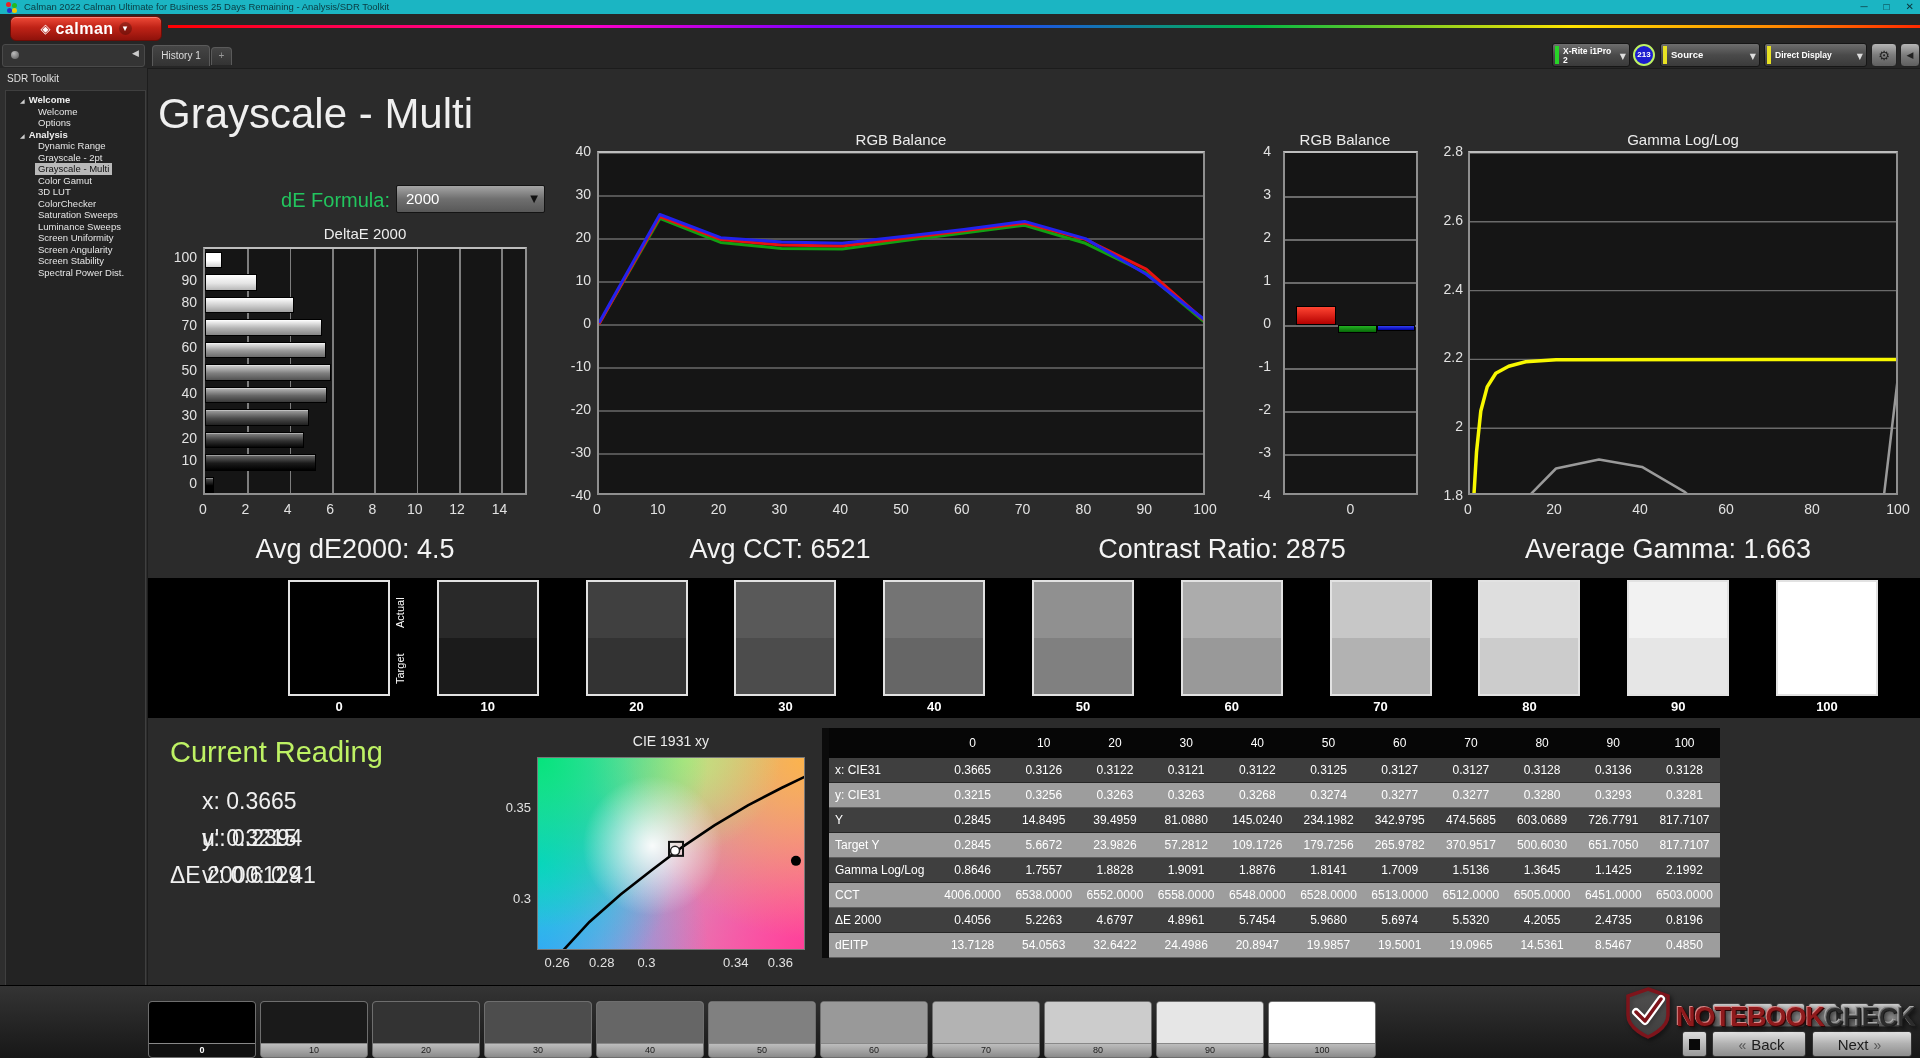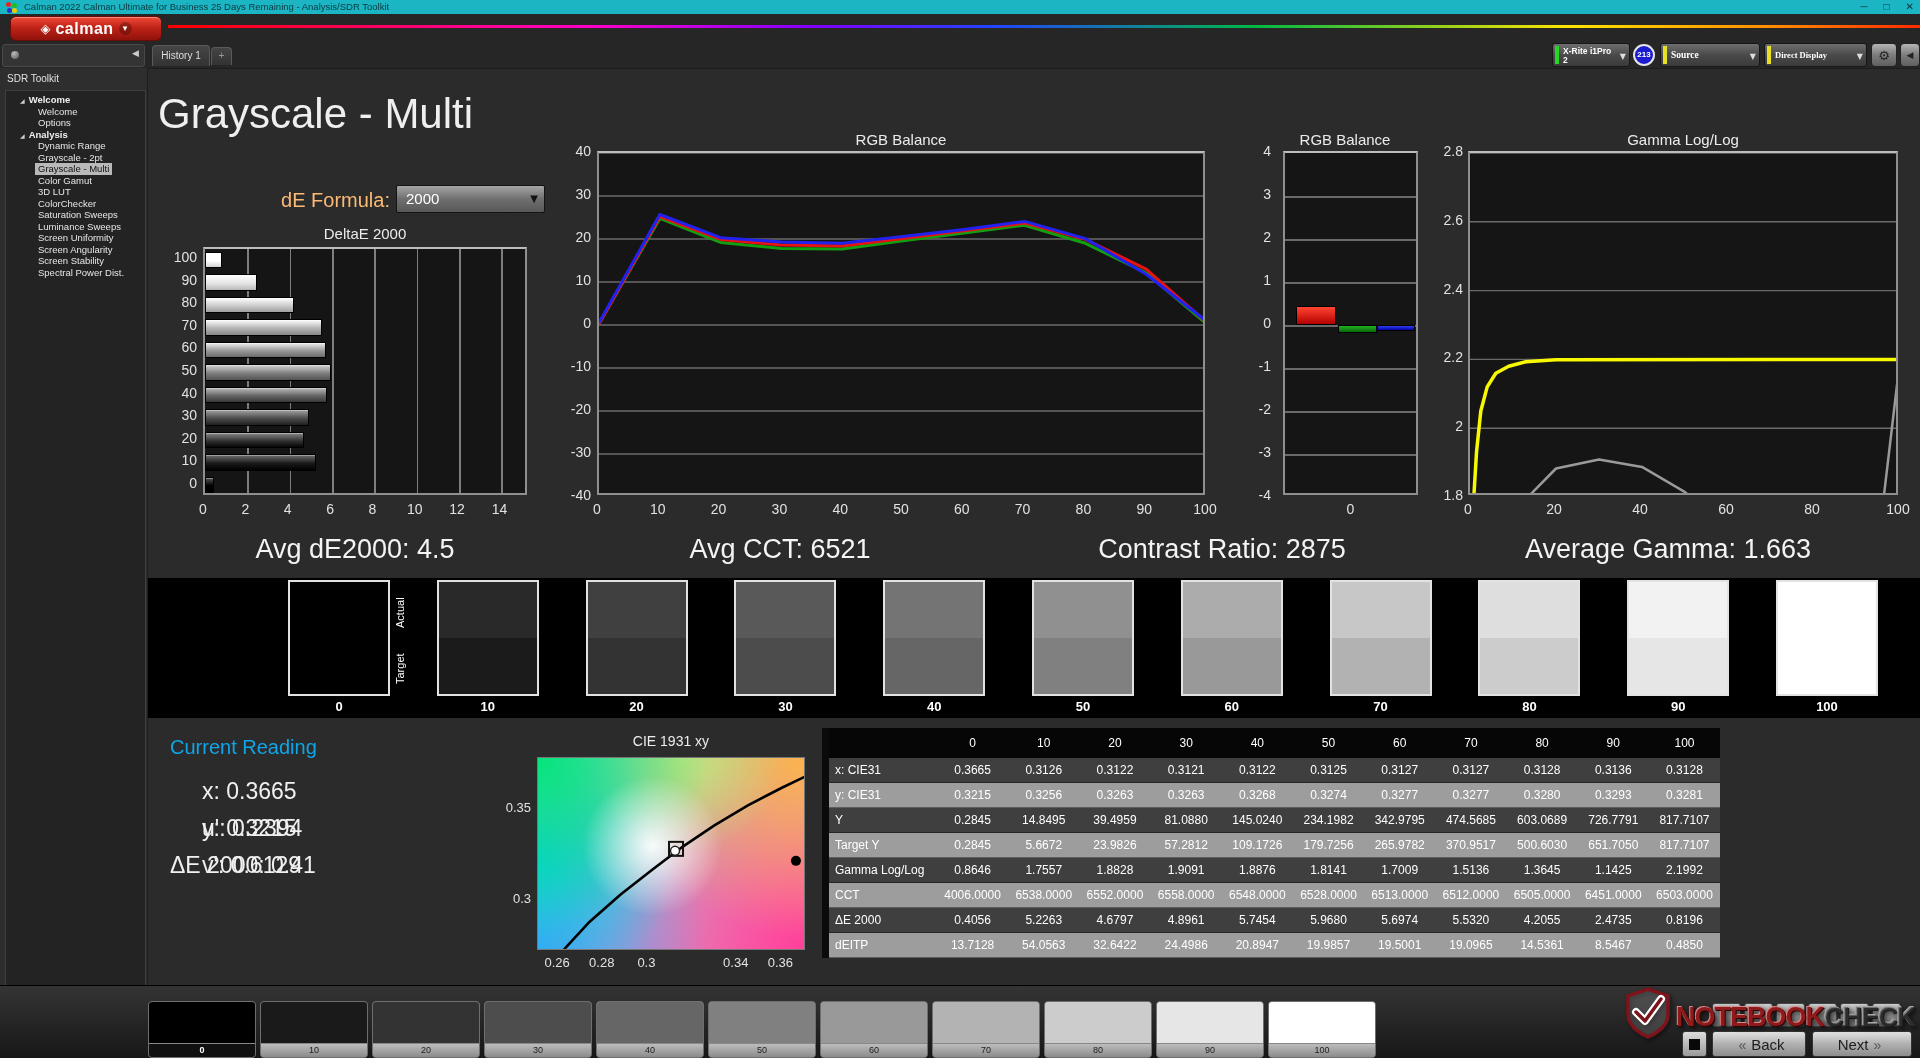--- a/index.html
+++ b/index.html
@@ -46,24 +46,24 @@
        font-size:10px;text-align:center;line-height:20px;}
   .tab.hist{left:152px;width:56px;}
   .tab.add{left:211px;width:19px;top:6px;height:17px;line-height:16px;color:#999;}
 
   .dd{position:absolute;top:2px;height:24px;border:1px solid #161616;border-radius:3px;
       background:linear-gradient(180deg,#6e6e6e,#4a4a4a 50%,#3a3a3a);box-sizing:border-box;
       color:#fff;overflow:hidden;}
   .dd .cbar{position:absolute;left:2px;top:2px;bottom:2px;width:4px;}
   .dd .ddtxt{position:absolute;left:10px;top:0;right:14px;}
   .dd .l1{display:block;font-size:8.5px;line-height:9px;margin-top:3px;font-weight:bold;}
-  .dd .one{font-size:9.5px;line-height:22px;font-weight:bold;font-family:Liberation Serif, serif;}
+  .dd .one{font-size:9.5px;line-height:22px;font-weight:bold;}
   .dd .arr{position:absolute;right:3px;top:8px;font-size:8px;color:#ddd;font-family:"DejaVu Sans",sans-serif;}
   .badge{position:absolute;left:1633px;top:3px;width:22px;height:22px;border-radius:50%;
-         background:#1c1ccf;border:2px solid #e5e5e5;box-sizing:border-box;color:#fff;
+         background:#1c1ccf;border:2px solid #bef264;box-sizing:border-box;color:#fff;
          font-size:8px;line-height:18px;text-align:center;font-weight:bold;}
   .tool-btn{position:absolute;top:2px;height:24px;border-radius:4px;border:1px solid #222;
             background:linear-gradient(180deg,#b5b5b5,#7c7c7c 50%,#5f5f5f);color:#222;
             text-align:center;font-size:13px;line-height:23px;box-sizing:border-box;
             font-family:"DejaVu Sans",sans-serif;}
 
   
   .sidebar{position:absolute;left:0;top:68px;width:148px;bottom:0;background:#2e2e2e;
            border-right:1px solid #1d1d1d;box-sizing:border-box;}
   .sb-title{position:absolute;left:7px;top:5px;font-size:10px;color:#e0e0e0;}
@@ -72,21 +72,21 @@
   .tree-group{font-size:9.5px;font-weight:bold;color:#f0f0f0;padding-left:14px;height:11.5px;
               line-height:11.5px;white-space:nowrap;}
   .tree-group .tw{font-size:6px;margin-right:4px;color:#cfcfcf;font-family:"DejaVu Sans",sans-serif;}
   .tree-item{font-size:9.5px;color:#e6e6e6;margin-left:29px;height:11.5px;line-height:11.5px;
              width:max-content;padding:0 3px;white-space:nowrap;}
   .tree-item.sel{background:#b9b9b9;color:#101010;}
 
   
   .page-title{position:absolute;left:158px;top:90px;font-size:42px;color:#efefef;letter-spacing:0;}
   .formula-label{position:absolute;left:165px;top:189px;width:225px;text-align:right;
-                 font-size:20px;color:#fdba74;}
+                 font-size:20px;color:#22c55e;}
   .formula-dd{position:absolute;left:396px;top:185px;width:149px;height:28px;border:1px solid #141414;
               background:linear-gradient(180deg,#a5a5a5,#6f6f6f 50%,#585858);border-radius:2px;
               box-sizing:border-box;color:#fff;font-size:15px;line-height:26px;padding-left:9px;}
   .formula-dd .arr{position:absolute;right:6px;top:0;font-size:10px;color:#111;
                    font-family:"DejaVu Sans",sans-serif;}
 
   
   .chart{position:absolute;}
   .ctitle{position:absolute;top:0;text-align:center;font-size:15px;color:#ececec;}
   .plot{position:absolute;background:#151515;border:2px solid #8f8f8f;border-top-color:#bdbdbd;
@@ -125,21 +125,21 @@
   .strip-side-label{position:absolute;left:246px;width:16px;font-size:11px;color:#fff;
         writing-mode:vertical-rl;transform:rotate(180deg);text-align:center;height:58px;}
   .gsw{position:absolute;top:2px;width:102px;height:116px;border:2px solid #e2e2e2;box-sizing:border-box;}
   .gsw-a{position:absolute;left:0;right:0;top:0;height:50%;}
   .gsw-t{position:absolute;left:0;right:0;bottom:0;height:50%;}
   .gsw-lab{position:absolute;top:121px;width:148px;text-align:center;font-size:13px;
            font-weight:bold;color:#fff;}
 
   
   .cur{position:absolute;left:170px;top:736px;width:340px;}
-  .cur-title{font-size:20px;color:#0ea5e9;margin-bottom:14px;}
+  .cur-title{font-size:29px;color:#bef264;margin-bottom:14px;}
   .cur-row{font-size:23px;color:#f0f0f0;height:37px;line-height:37px;}
   .cur-pair{display:inline-block;width:168px;margin-left:32px;}
 
   
   #chart-cie{left:500px;top:733px;width:330px;height:250px;}
   #chart-cie .ctitle{left:37px;width:268px;font-size:14px;}
   #chart-cie .plot{left:37px;top:24px;width:268px;height:193px;border:1px solid #777;
      background:
        radial-gradient(circle at 43% 46%,rgba(255,255,255,.95),rgba(255,255,255,0) 38%),
        radial-gradient(circle at 0% 0%,rgba(0,228,120,.95),rgba(0,228,120,0) 52%),

